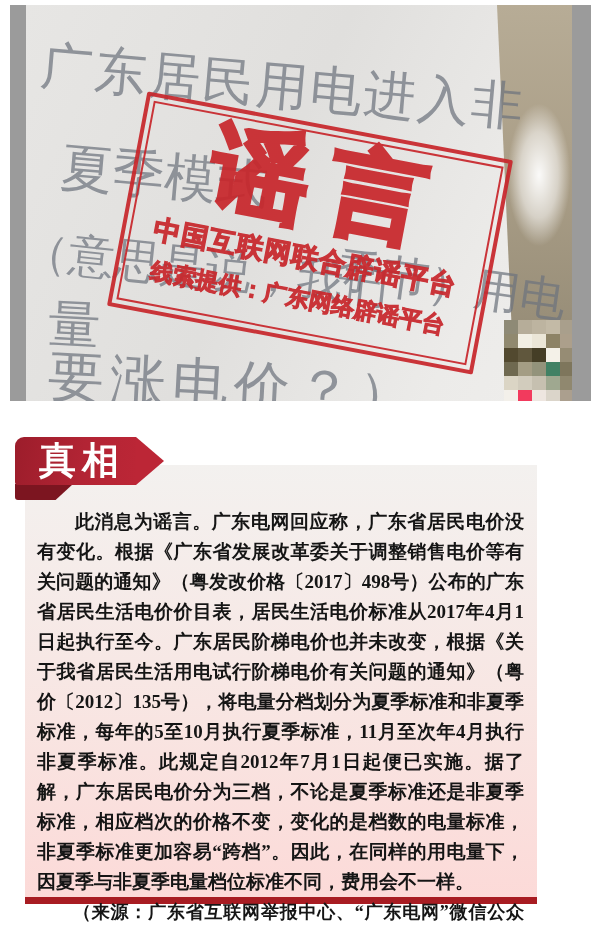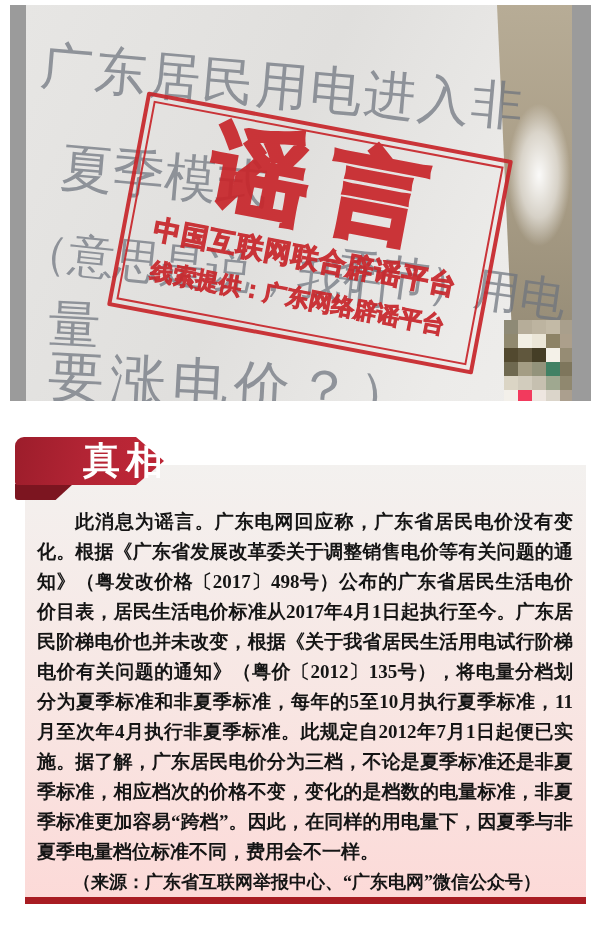--- a/index.html
+++ b/index.html
@@ -66,21 +66,21 @@
     -webkit-text-stroke:1px #c8272c;
   }
 
   .mosaic{
     position:absolute;left:478px;top:315px;
     display:grid;grid-template-columns:repeat(5,14px);grid-auto-rows:14px;
   }
 
   
   .truth-box{
-    position:absolute;left:25px;top:465px;width:561px;height:439px;
+    position:absolute;left:25px;top:465px;width:512px;height:439px;
     box-sizing:border-box;padding:42px 13px 0 12px;
     background:linear-gradient(180deg,#f3f1ef 0%,#f8e6e3 55%,#fcdad8 100%);
     border-bottom:7px solid #a81c22;
     font-family:"Liberation Serif",serif;font-weight:700;color:#151515;
     font-size:19px;line-height:30px;text-align:justify;
   }
   .truth-box p{margin:0;text-indent:2em;}
   .truth-source{font-size:18px;font-family:Liberation Serif, serif;}
 
   .ribbon{position:absolute;left:15px;top:437px;width:150px;height:64px;}
@@ -95,21 +95,21 @@
     border-left:28px solid #bc2636;
   }
   .ribbon-fold{
     position:absolute;left:0;top:47px;width:58px;height:16px;
     background:#7c1520;border-radius:0 0 5px 3px;
     clip-path:polygon(0 0,100% 0,70% 100%,0 100%);
   }
   .ribbon-label{
     position:absolute;left:24px;top:1px;height:46px;line-height:46px;
     font-family:"Liberation Serif",serif;font-size:37px;font-weight:700;
-    color:#ffffff;letter-spacing:6px;white-space:nowrap;margin-left:44px;
+    color:#ffffff;letter-spacing:6px;white-space:nowrap;
   }
 </style>
 </head>
 <body>
 
 <div class="photo-frame">
   <div class="photo">
     <div class="wall"></div>
 
     <span class="hw hw1">广东居民用电进入非</span>

